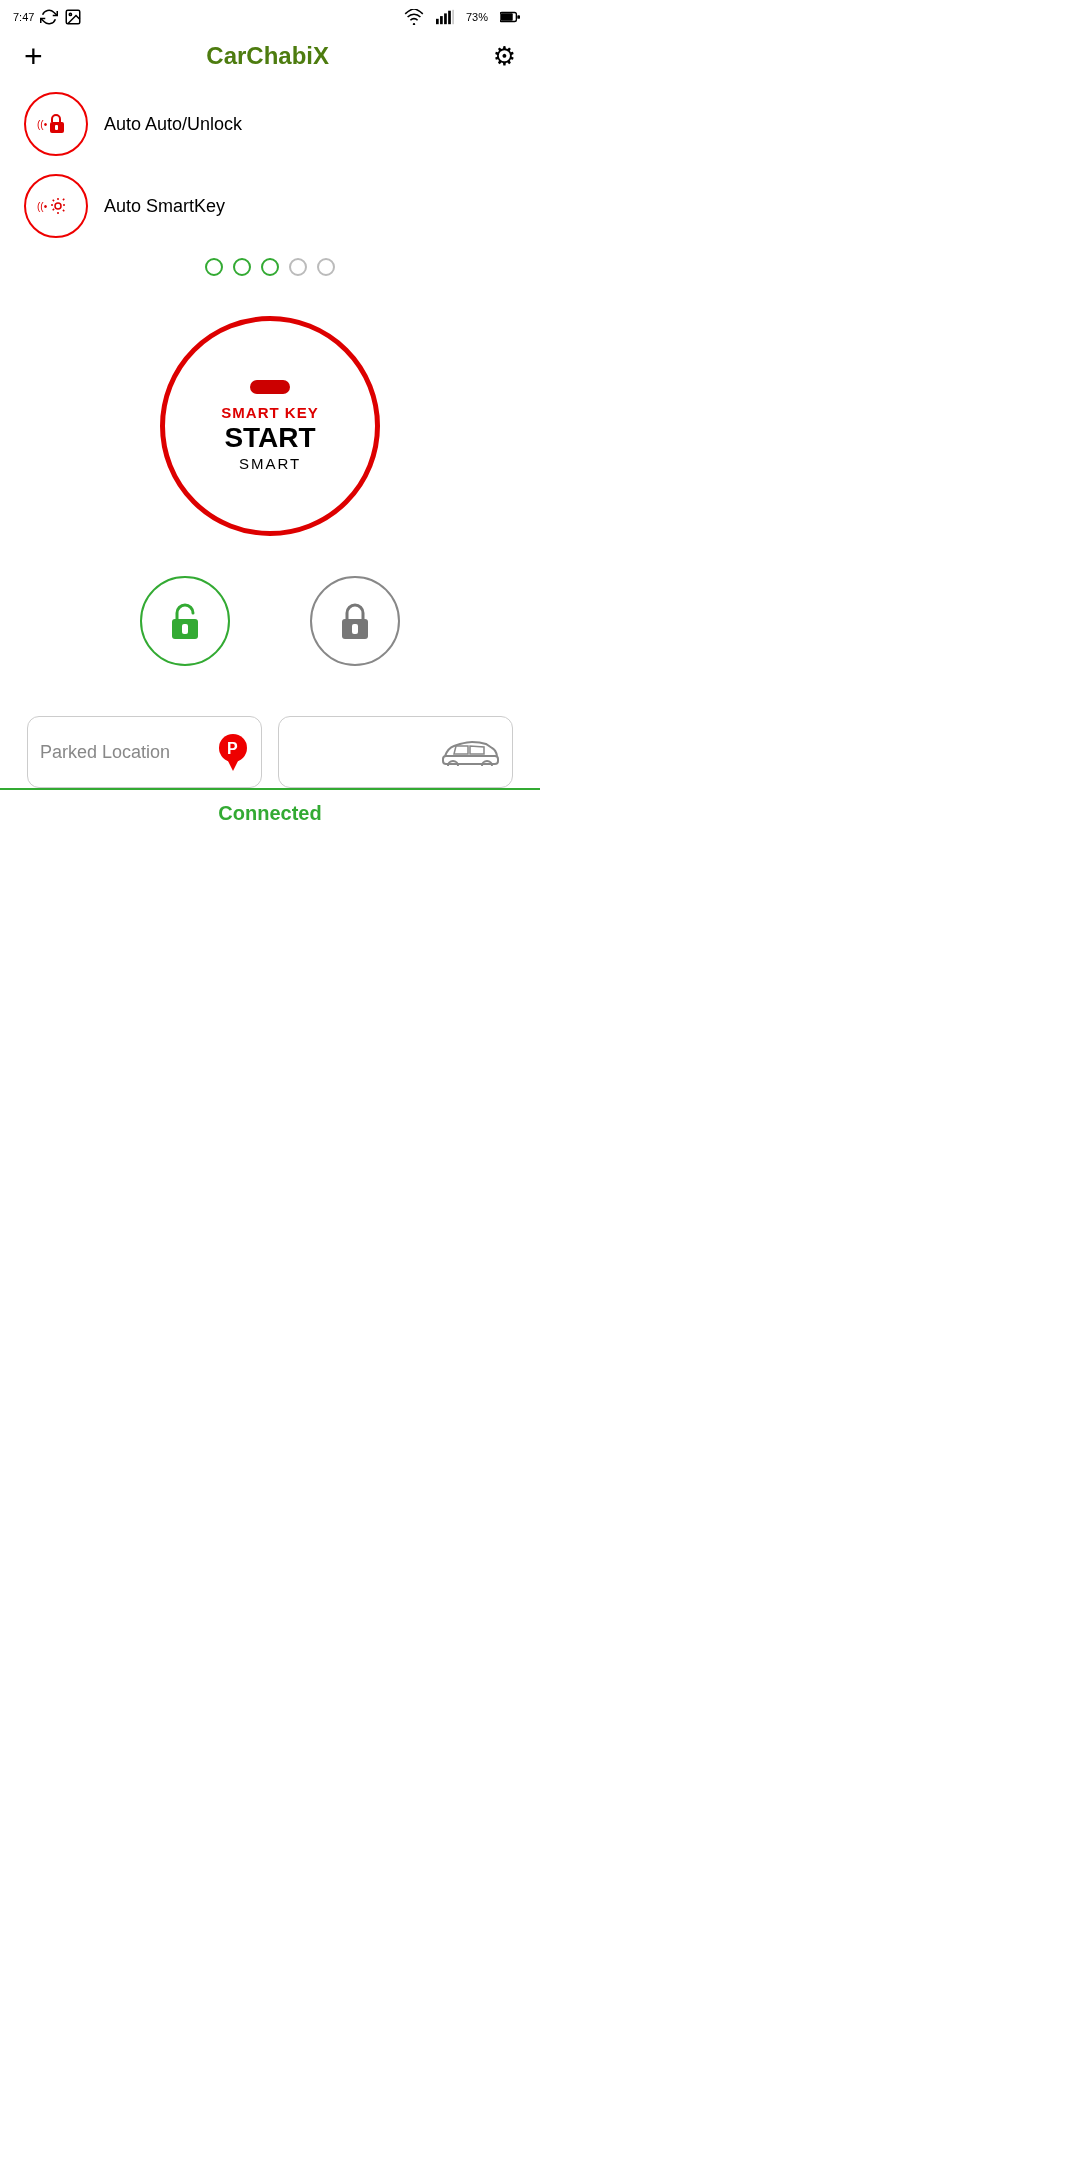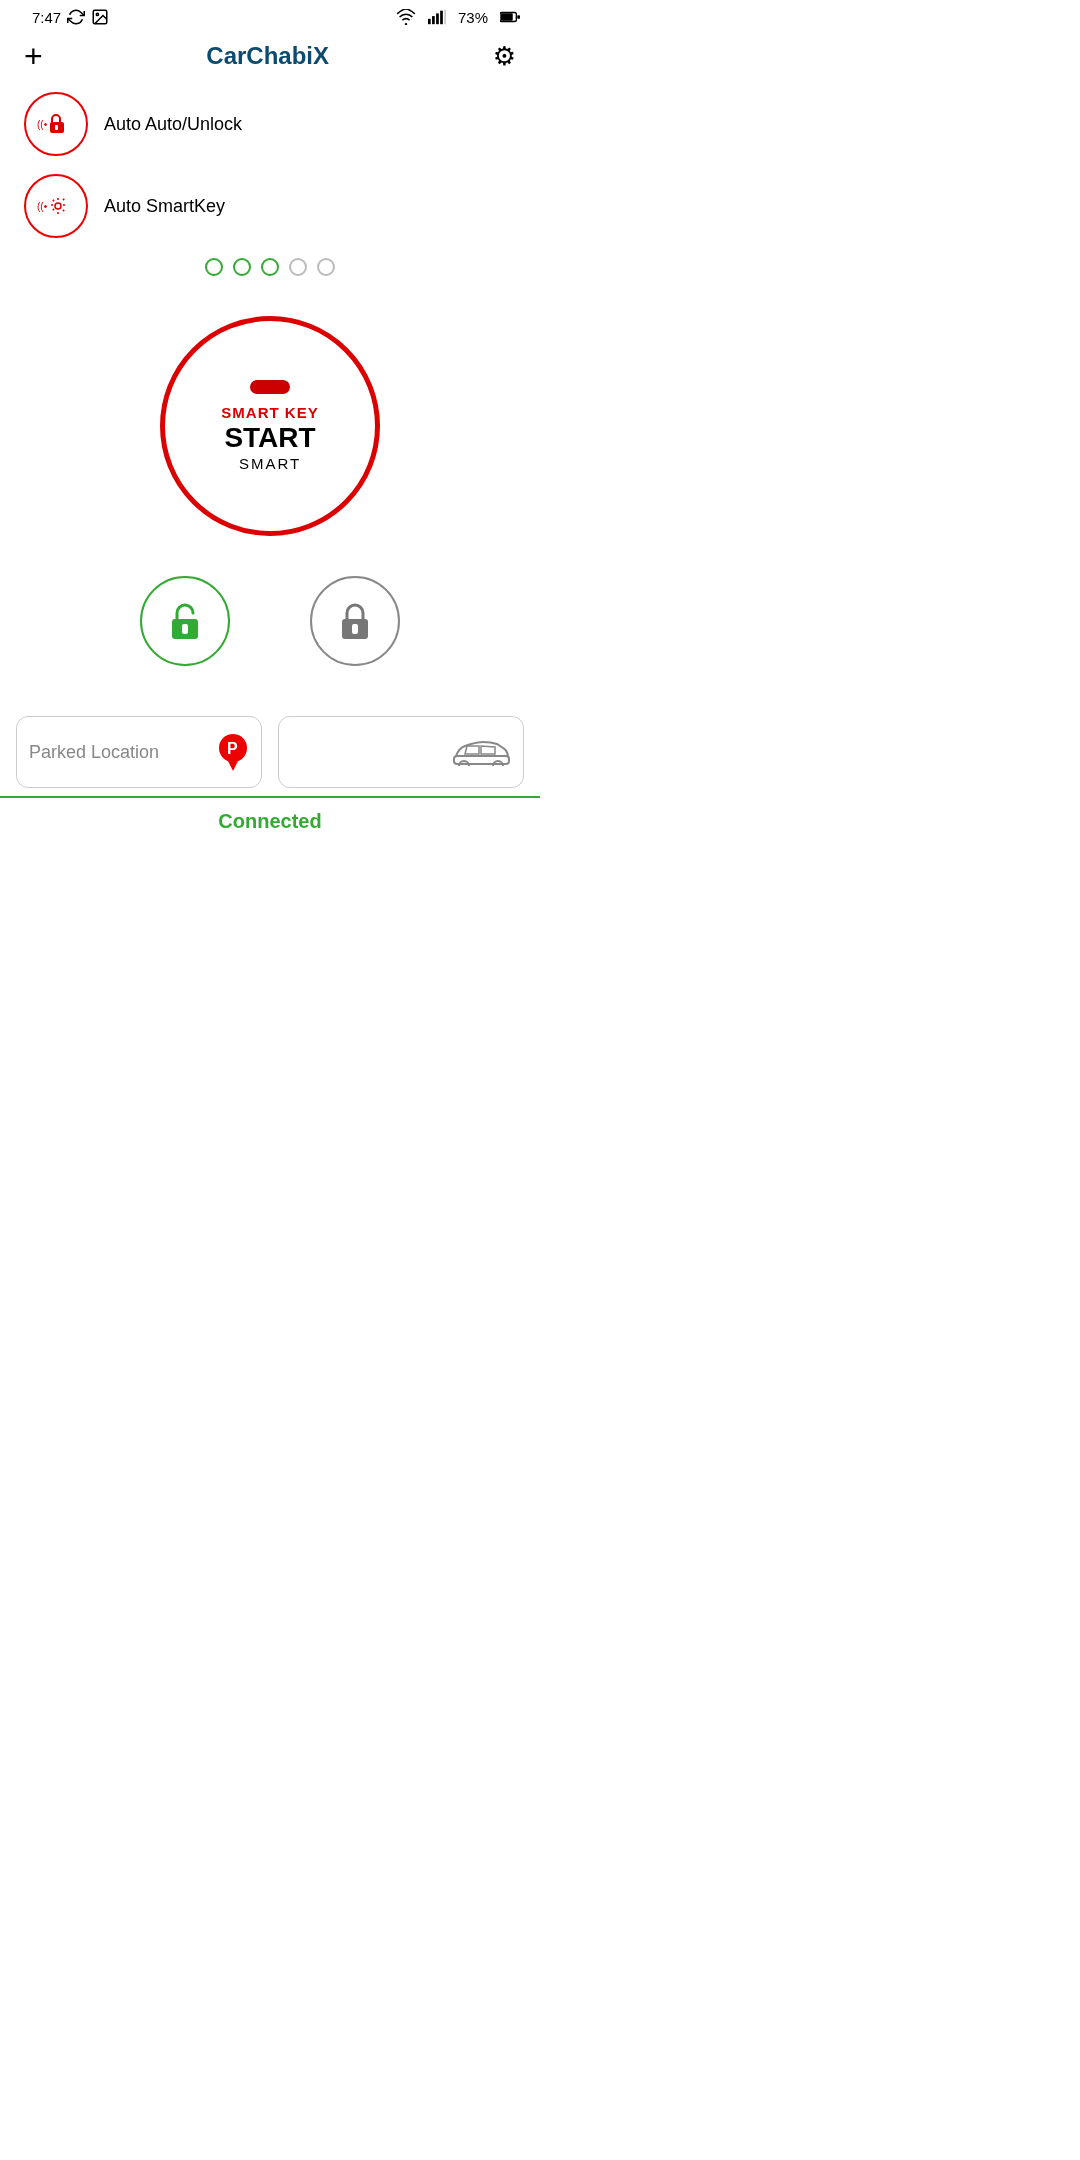--- a/index.html
+++ b/index.html
@@ -12,39 +12,39 @@
       font-family: 'Arial', sans-serif;
       position: relative;
       overflow-x: hidden;
     }
 
     
     .status-bar {
       display: flex;
       justify-content: space-between;
       align-items: center;
-      padding: 8px 20px 4px 32px;
-      font-size: 15px;
+      padding: 8px 20px 4px 13px;
+      font-size: 11px;
       font-weight: 500;
       color: #000;
     }
     .status-left { display: flex; align-items: center; gap: 6px; }
     .status-right { display: flex; align-items: center; gap: 12px; }
 
     
     .header {
       display: flex;
       justify-content: space-between;
       align-items: center;
       padding: 10px 24px 10px 24px;
     }
     .header-title {
       font-size: 24px;
       font-weight: 700;
-      color: #0c4a6e;
+      color: #4d7c0f;
     }
     .header-add {
       font-size: 32px;
       font-weight: 300;
       color: #000;
       cursor: pointer;
       line-height: 1;
     }
     .header-gear {
       font-size: 26px;
@@ -160,22 +160,22 @@
       background: #fff;
     }
     .lock-btn-gray {
       border-color: #888;
     }
 
     
     .bottom-buttons {
       display: flex;
       gap: 16px;
-      padding: 0 16px;
-      margin-bottom: 8px;
+      padding: 0 27px;
+      margin-bottom: 0;
     }
     .bottom-btn {
       flex: 1;
       border: 1.5px solid #ccc;
       border-radius: 12px;
       padding: 16px 12px;
       display: flex;
       align-items: center;
       justify-content: space-between;
       cursor: pointer;

